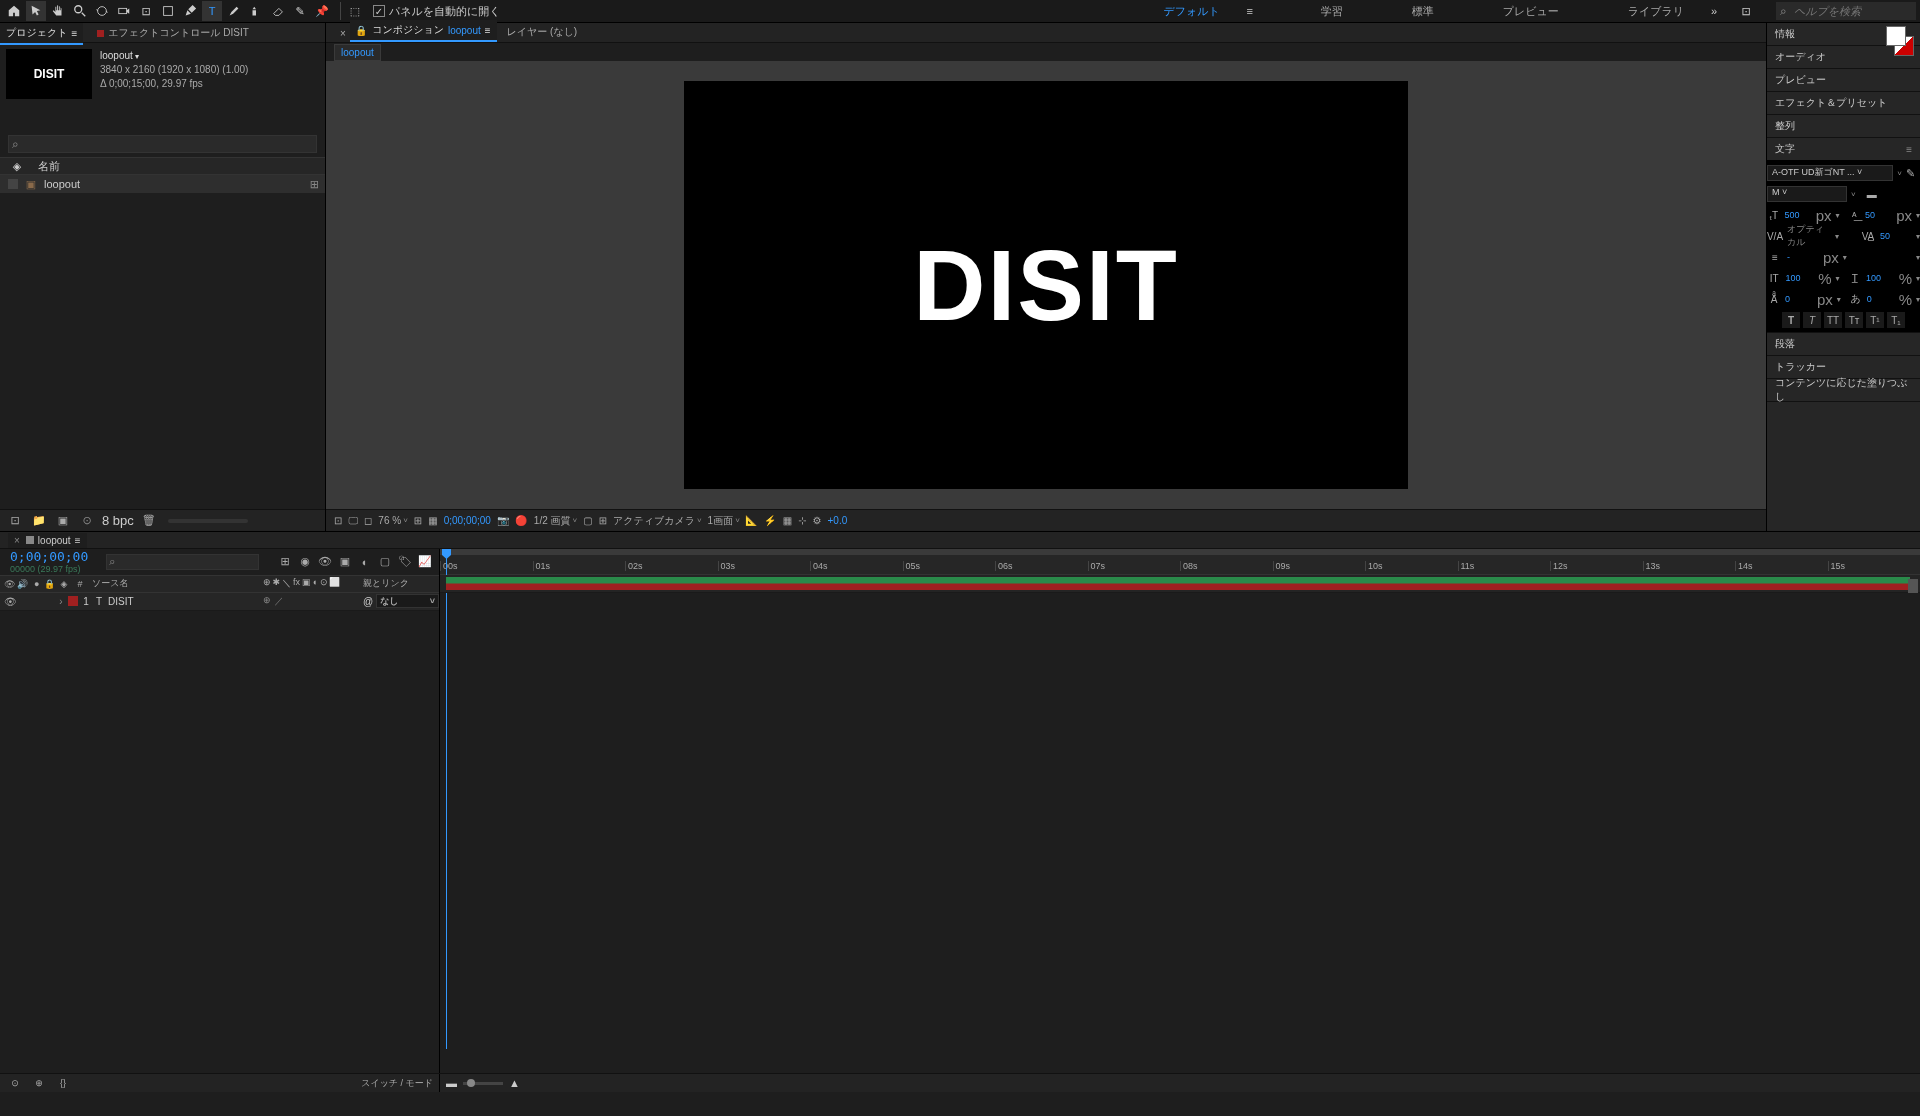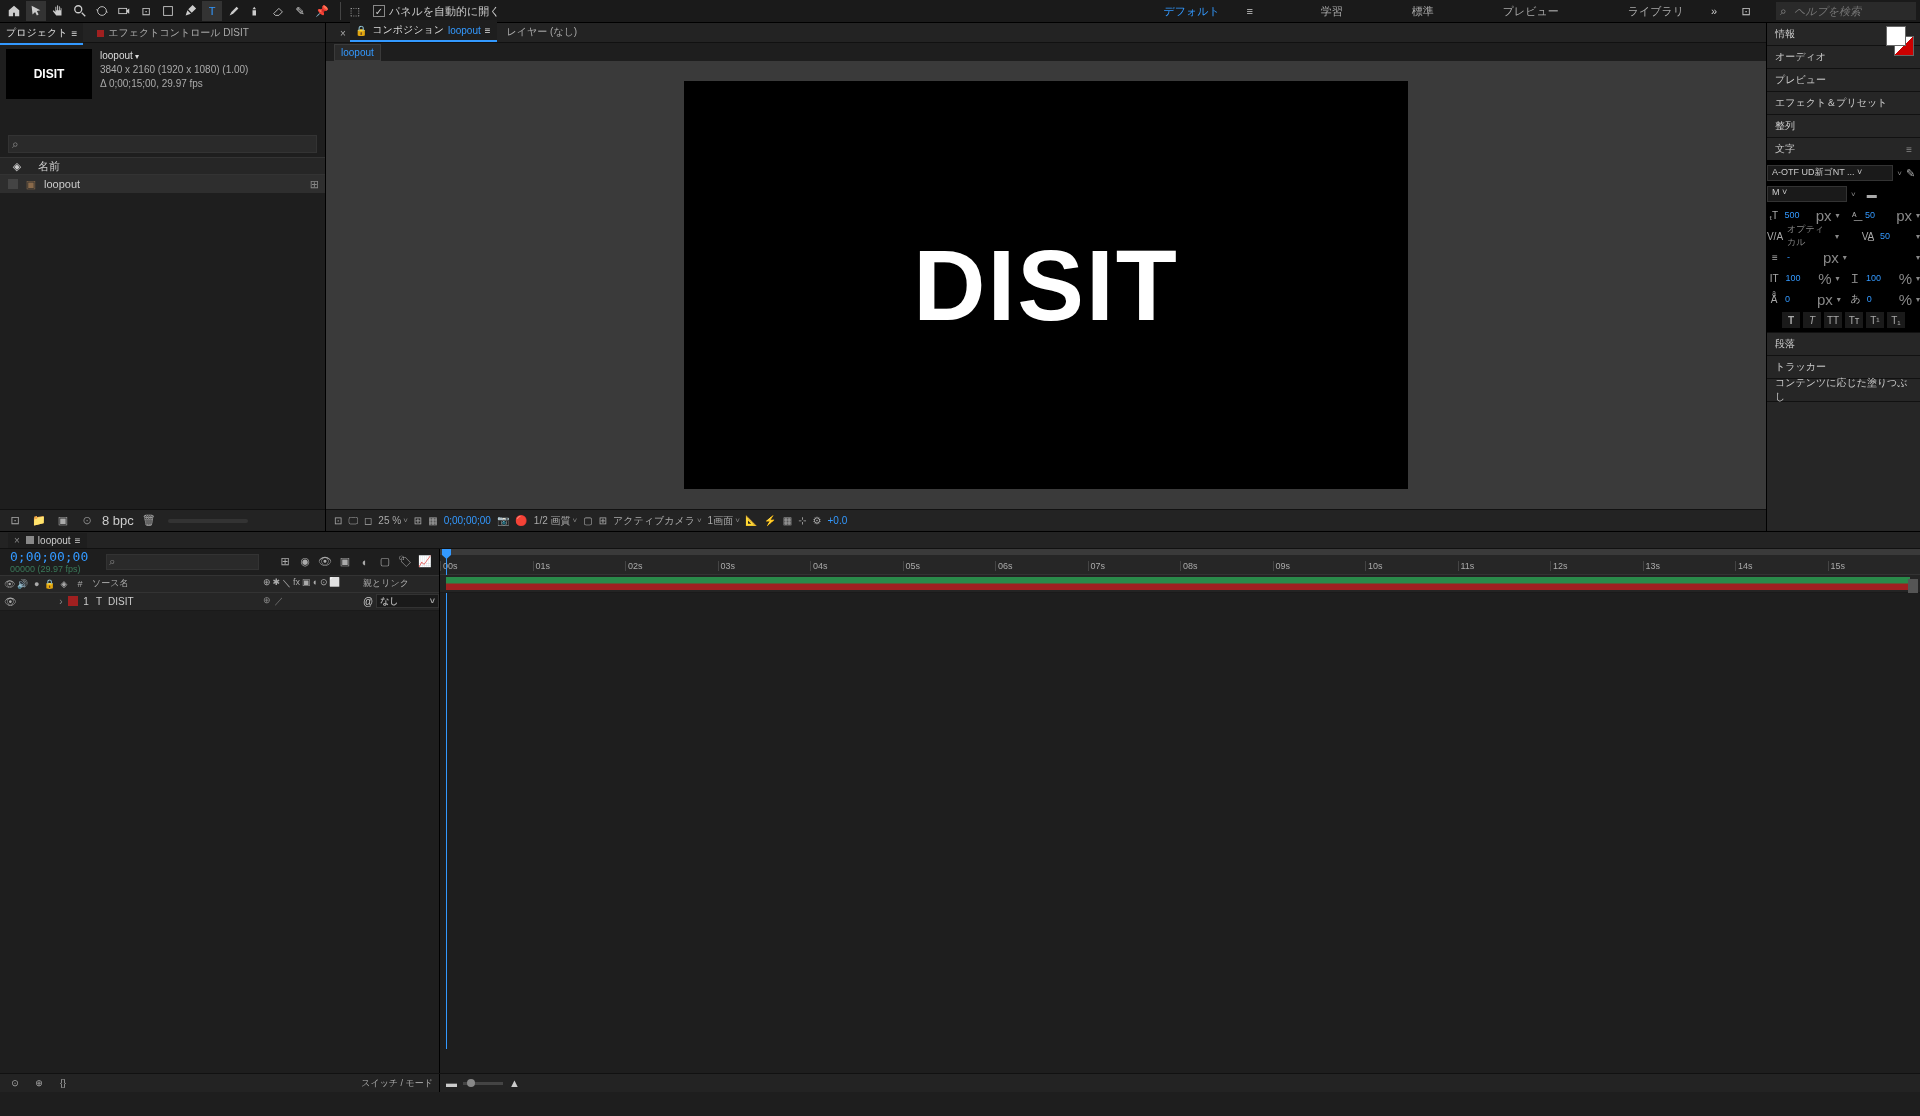--- a/index.html
+++ b/index.html
@@ -278,21 +278,21 @@
     </div>
     <div class="viewer-viewport">
       <div class="canvas">
         <div class="canvas-text">DISIT</div>
       </div>
     </div>
     <div class="viewer-toolbar">
       <span class="vt-item">⊡</span>
       <span class="vt-item">🖵</span>
       <span class="vt-item">◻</span>
-      <span class="vt-item vt-dd">25 %</span>
+      <span class="vt-item vt-dd">76 %</span>
       <span class="vt-item">⊞</span>
       <span class="vt-item">▦</span>
       <span class="vt-item blue-num">0;00;00;00</span>
       <span class="vt-item">📷</span>
       <span class="vt-item">🔴</span>
       <span class="vt-item vt-dd">1/2 画質</span>
       <span class="vt-item">▢</span>
       <span class="vt-item">⊞</span>
       <span class="vt-item vt-dd">アクティブカメラ</span>
       <span class="vt-item vt-dd">1画面</span>

